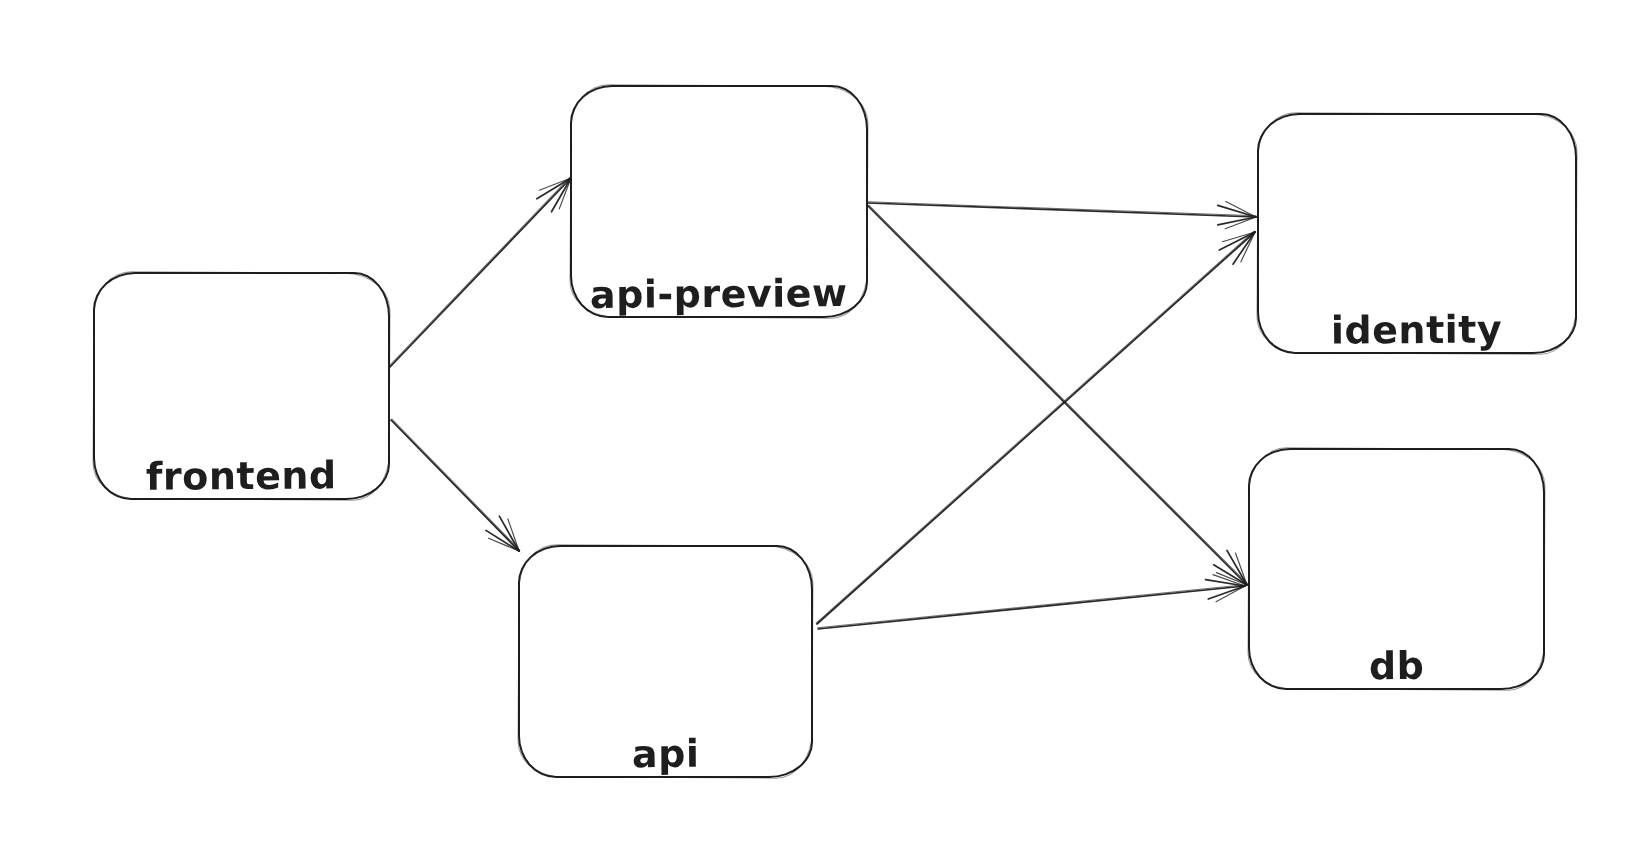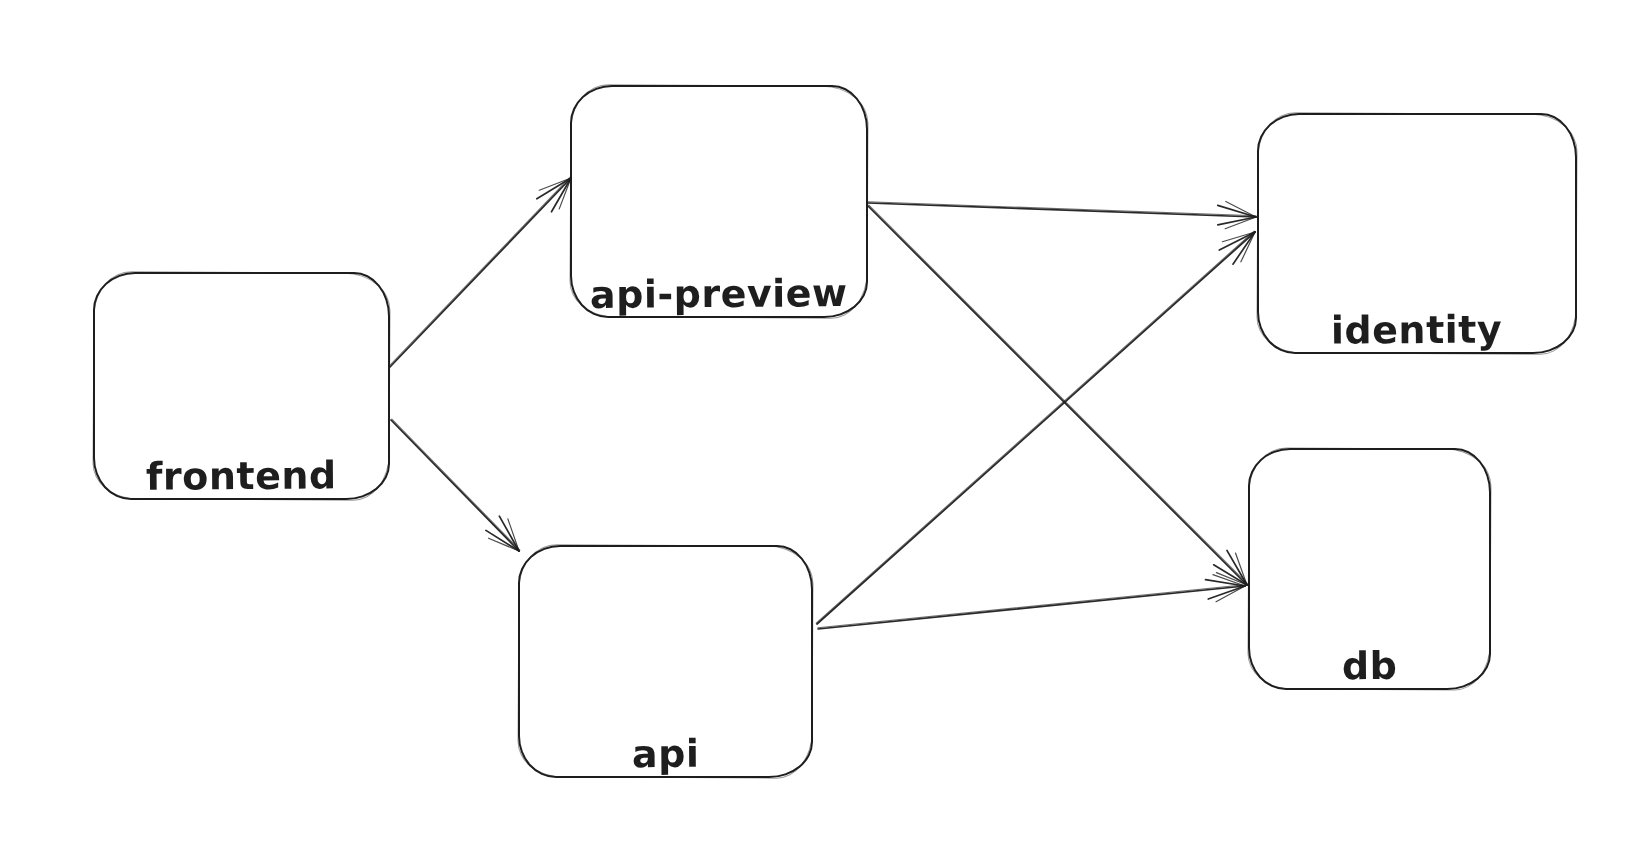--- a/index.html
+++ b/index.html
@@ -62,21 +62,21 @@
   </div>
   <div class="node" style="left: 570px; top: 85px; width: 298px; height: 233px;">
     <span class="node-label">api-preview</span>
   </div>
   <div class="node" style="left: 518px; top: 532px; width: 295px; height: 233px; margin-top: 13px;">
     <span class="node-label">api</span>
   </div>
   <div class="node" style="left: 1257px; top: 97px; width: 320px; height: 241px; margin-top: 16px;">
     <span class="node-label">identity</span>
   </div>
-  <div class="node" style="left: 1248px; top: 448px; width: 243px; height: 242px;">
+  <div class="node" style="left: 1248px; top: 448px; width: 297px; height: 242px;">
     <span class="node-label">db</span>
   </div>
 
   <svg class="edges-layer" xmlns="http://www.w3.org/2000/svg" viewBox="0 0 1642 854">
     <g class="edge">
         <line x1="390" y1="367" x2="571" y2="178" stroke="#1e1e1e" stroke-width="1.7" stroke-opacity="0.95" stroke-linecap="round"></line>
         <line x1="389.13332786681957" y1="366.1700124015574" x2="570.1333278668196" y2="177.1700124015574" stroke="#1e1e1e" stroke-width="1.1" stroke-opacity="0.65" stroke-linecap="round"></line>
         <line x1="571" y1="178" x2="536.8367917527187" y2="198.80565313209104" stroke="#1e1e1e" stroke-width="1.7" stroke-opacity="0.95" stroke-linecap="round"></line>
         <line x1="571" y1="178" x2="551.493882501751" y2="211.77145806956673" stroke="#1e1e1e" stroke-width="1.7" stroke-opacity="0.95" stroke-linecap="round"></line>
         <line x1="571" y1="178" x2="539.264328460108" y2="190.20029310763033" stroke="#1e1e1e" stroke-width="1.2" stroke-opacity="0.8" stroke-linecap="round"></line>

